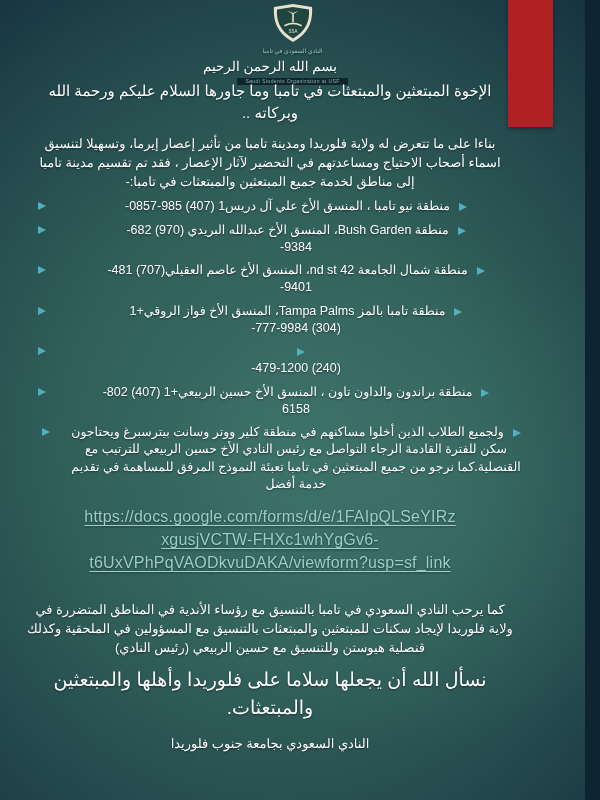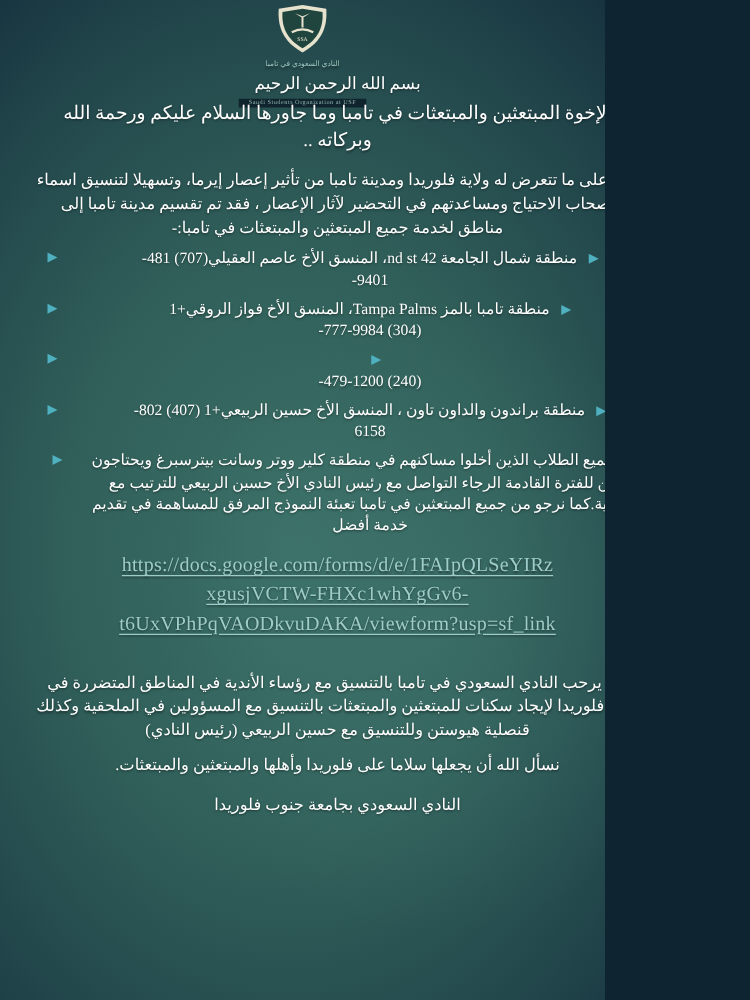--- a/index.html
+++ b/index.html
@@ -1,19 +1,19 @@
 <!DOCTYPE html>
 <html><head>
 <meta charset="utf-8">
 <style>
   html,body{margin:0;padding:0;}
   body{width:600px;height:800px;overflow:hidden;background:#0e2531;}
   .slide{
-    position:relative;width:484px;height:800px;overflow:hidden;
-    font-family:Liberation Serif, serif;color:#ffffff;
+    position:relative;width:585px;height:800px;overflow:hidden;
+    font-family:Liberation Sans, sans-serif;color:#ffffff;
     background:
       radial-gradient(ellipse 65% 45% at 72% 62%, rgba(78,136,128,0.28) 0%, rgba(78,136,128,0) 70%),
       radial-gradient(ellipse 95% 78% at 48% 55%, #3a6f66 0%, #31605a 38%, #23484c 68%, #15303d 92%, #122a36 100%);
   }
   .txt{text-shadow:0 1px 2px rgba(0,0,0,0.45);}
   
   .red-bar{position:absolute;left:508px;top:0;width:45px;height:127px;background:#b12023;box-shadow:0 2px 4px rgba(0,0,0,0.35);}
   
   .logo{position:absolute;top:3px;left:0;width:100%;text-align:center;line-height:1;}
   .logo-ar{font-size:6px;color:#9cc4bd;margin-top:2px;letter-spacing:0.5px;}
@@ -31,21 +31,21 @@
        border-left:8px solid #4fb0c0;}
   .tri-margin{position:absolute;left:14px;top:4px;}
   .tri-inline{margin-left:9px;position:relative;top:1px;}
   .bline2{direction:rtl;}
   .bline2:empty{display:none;}
   
   .form-link{display:block;margin:12px auto 0;max-width:470px;color:#9dccc9;
              font-size:16px;line-height:1.45;letter-spacing:0.2px;cursor:pointer;}
   .link-line{display:block;direction:ltr;text-decoration:underline;text-underline-offset:3px;}
   .post-link{font-size:13px;line-height:1.48;max-width:486px;margin:25px auto 0;}
-  .dua{font-size:13px;line-height:1.45;margin:9px auto 14px;}
+  .dua{font-size:19px;line-height:1.45;margin:9px auto 14px;}
   .signature{font-size:13px;line-height:1.45;margin:10px auto 0;}
 </style>
 </head>
 <body>
 
 <div class="slide">
 
   <div class="red-bar"></div>
 
   <div class="logo">
@@ -70,21 +70,31 @@
   <div class="content">
 
     <div class="bismillah txt">بسم الله الرحمن الرحيم</div>
 
     <div class="greeting txt">الإخوة المبتعثين والمبتعثات في تامبا وما جاورها السلام عليكم ورحمة الله وبركاته ..</div>
 
     <div class="intro txt">بناءا على ما تتعرض له ولاية فلوريدا ومدينة تامبا من تأثير إعصار إيرما، وتسهيلا لتنسيق اسماء أصحاب الاحتياج ومساعدتهم في التحضير لآثار الإعصار ، فقد تم تقسيم مدينة تامبا إلى مناطق لخدمة جميع المبتعثين والمبتعثات في تامبا:-</div>
 
     <div class="bullets">
 
+      <div class="bullet txt">
+        <span class="tri tri-margin"></span>
+        <div><span class="tri tri-inline"></span><span>منطقة نيو تامبا ، المنسق الأخ علي آل دريس1 (407) 985-0857-</span></div>
 
+      </div>
+
+      <div class="bullet txt">
+        <span class="tri tri-margin"></span>
+        <div><span class="tri tri-inline"></span><span>منطقة Bush Garden، المنسق الأخ عبدالله البريدي (970) 682-</span></div>
+        <div class="bline2">9384-</div>
+      </div>
 
       <div class="bullet txt">
         <span class="tri tri-margin"></span>
         <div><span class="tri tri-inline"></span><span>منطقة شمال الجامعة 42 nd st، المنسق الأخ عاصم العقيلي(707) 481-</span></div>
         <div class="bline2">9401-</div>
       </div>
 
       <div class="bullet txt">
         <span class="tri tri-margin"></span>
         <div><span class="tri tri-inline"></span><span>منطقة تامبا بالمز Tampa Palms، المنسق الأخ فواز الروقي+1</span></div>

